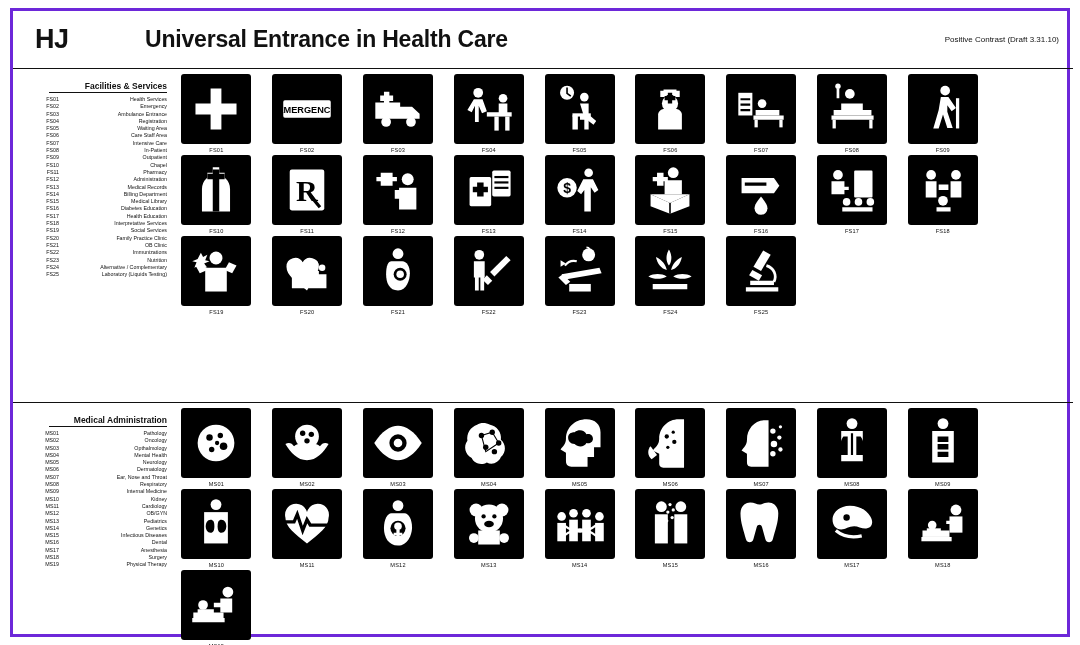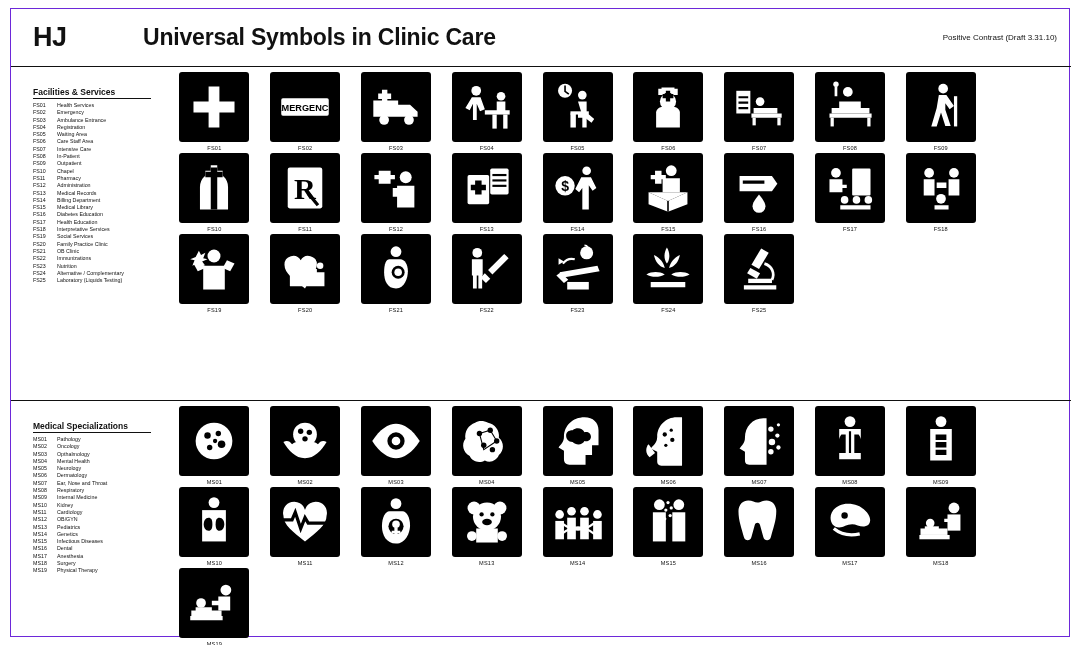--- a/index.html
+++ b/index.html
@@ -13,21 +13,21 @@
   #sheet {
     position: relative;
     width: 1080px; height: 645px;
     background: #ffffff;
     padding: 8px 10px 6px 10px;
   }
   #frame {
     position: absolute;
     left: 10px; top: 8px;
     width: 1060px; height: 629px;
-    border: 1px solid #6d28d9;
+    border: 3px solid #6d28d9;
   }
   #inner {
     position: relative;
     width: 1060px; height: 629px;
     margin: 0;
     padding: 0;
   }
 
   
   .header {
@@ -62,22 +62,23 @@
   
   .section {
     position: relative;
     border-bottom: 1px solid #111;
     padding: 5px 0 4px 0;
   }
 
   .legend {
     position: absolute;
     left: 22px;
-    top: 14px;
+    top: 6px;
     width: 132px;
+    text-align: right;
   }
   .legend-title {
     font-size: 8.5px;
     font-weight: bold;
     color: #111;
     margin-bottom: 3px;
     border-bottom: 1px solid #111;
     padding-bottom: 1px;
     display: inline-block;
     min-width: 118px;
@@ -129,21 +130,21 @@
 </style>
 </head>
 <body>
 
 <div id="sheet">
   <div id="frame">
     <div id="inner">
 
       <div class="header">
         <div class="logo">HJ</div>
-        <div class="maintitle">Universal Symbols in Clinic Care</div>
+        <div class="maintitle">Universal Entrance in Health Care</div>
         <div class="draftnote">Positive Contrast (Draft 3.31.10)</div>
       </div>
 
       <div id="sections">
           <div class="section">
             <div class="legend"><div class="legend-title">Facilities &amp; Services</div><ul class="legend-list">
                 <li class="legend-row">
                   <span class="legend-code">FS01</span>
                   <span class="legend-label">Health Services</span>
                 </li>
@@ -562,21 +563,21 @@
                 <div class="tile"></div>
                 <div class="code">—</div>
               </div>
               <div class="cell empty">
                 <div class="tile"></div>
                 <div class="code">—</div>
               </div>
             </div>
           </div>
           <div class="section">
-            <div class="legend"><div class="legend-title">Medical Specializations</div><ul class="legend-list">
+            <div class="legend"><div class="legend-title">Medical Administration</div><ul class="legend-list">
                 <li class="legend-row">
                   <span class="legend-code">MS01</span>
                   <span class="legend-label">Pathology</span>
                 </li>
                 <li class="legend-row">
                   <span class="legend-code">MS02</span>
                   <span class="legend-label">Oncology</span>
                 </li>
                 <li class="legend-row">
                   <span class="legend-code">MS03</span>

